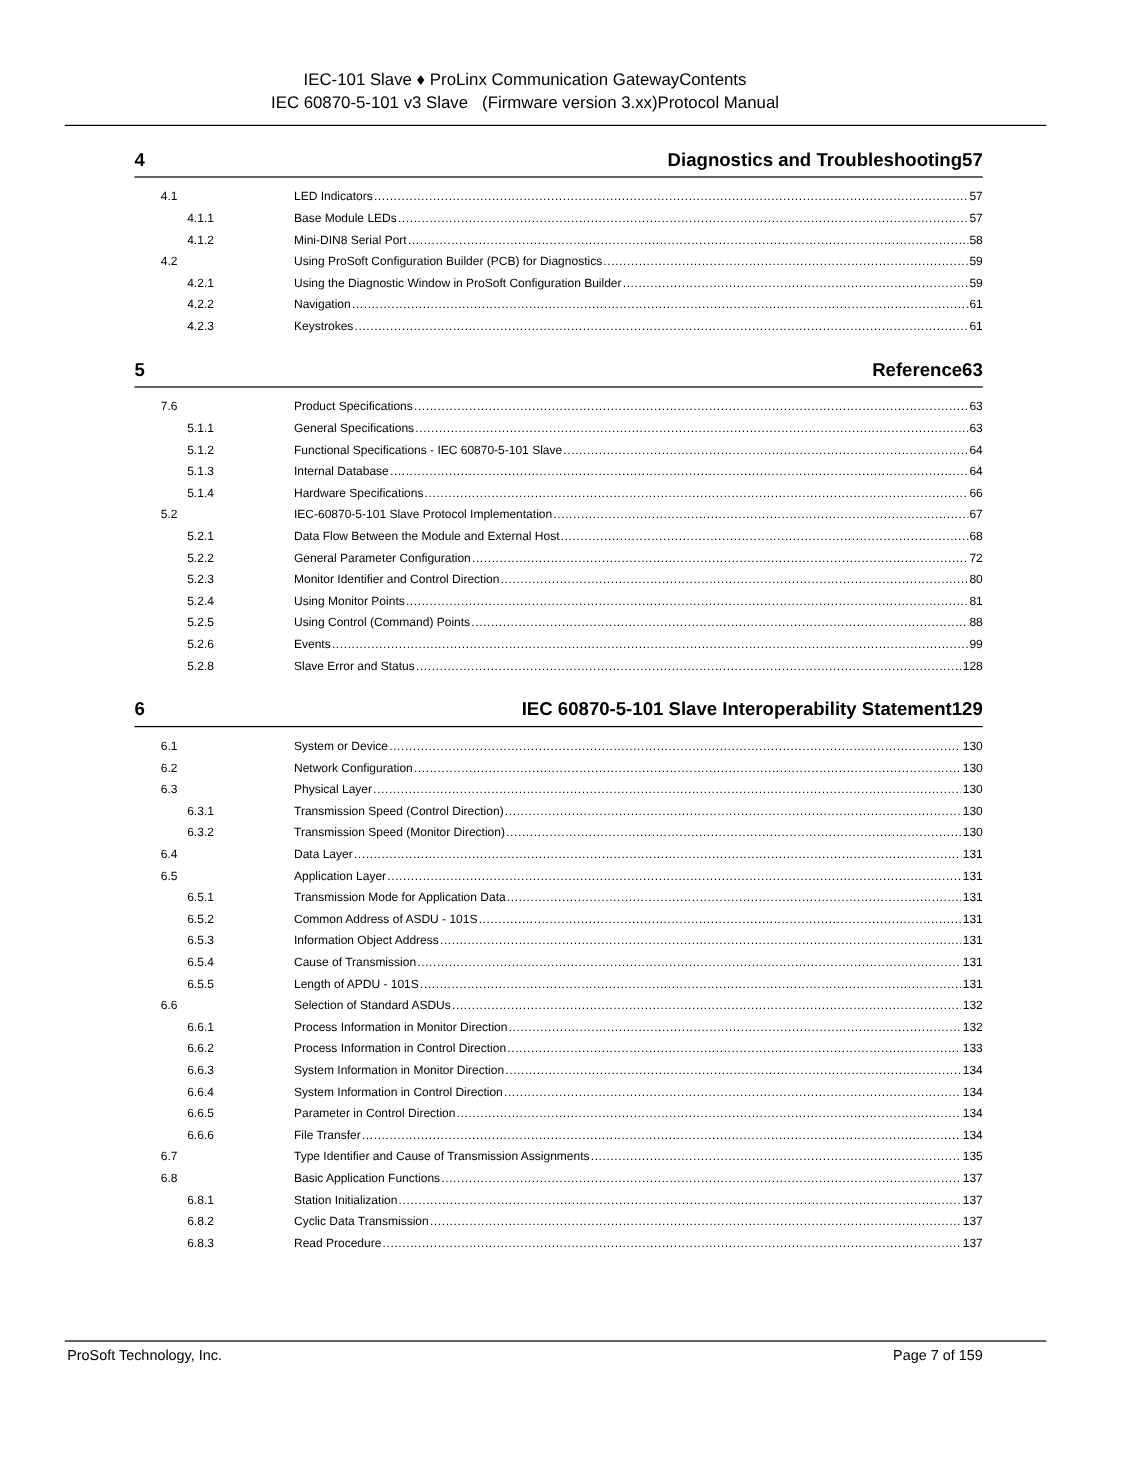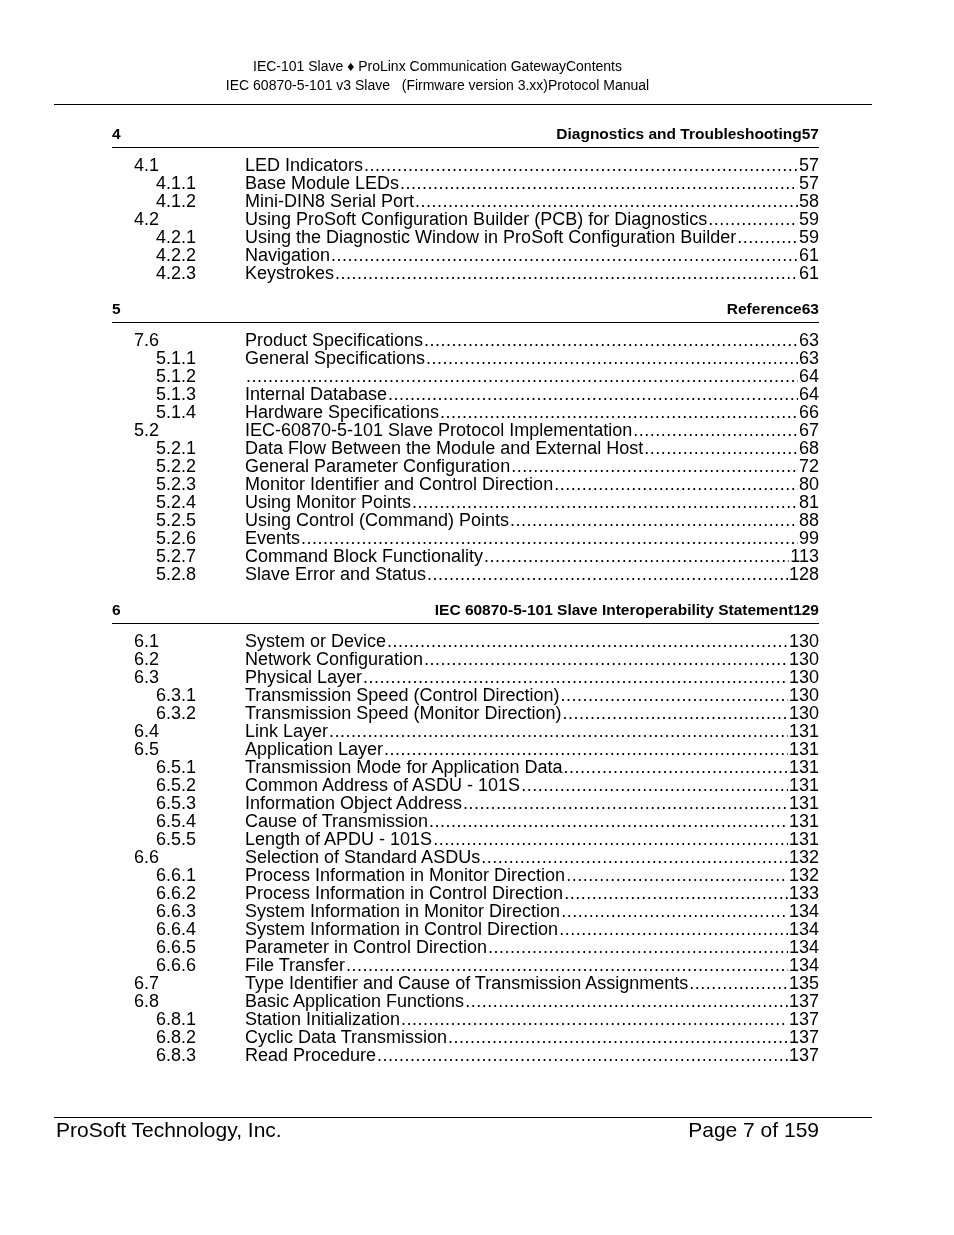--- a/index.html
+++ b/index.html
@@ -8,32 +8,32 @@
   .hdr { position: absolute; top: 57px; left: 56px; width: 763px; font-size: 14px; line-height: 19px; }
   .hdr .row { display: flex; justify-content: center; }
   .hdr-rule { position: absolute; top: 104px; left: 54px; width: 818px; height: 0; border-top: 1.5px solid #000; }
 
   .toc { position: absolute; top: 125px; left: 112px; width: 707px; }
   .chap { display: flex; align-items: baseline; font-weight: bold; font-size: 15.5px;
           height: 22px; border-bottom: 1.2px solid #000; margin-bottom: 8px; }
   .chap .num { width: 44px; }
   .chap .title { flex: 1; text-align: right; }
   .chap .pg { text-align: right; }
-  .entry { display: flex; align-items: baseline; font-size: 18px; height: 18px; line-height: 18px; justify-content: flex-end; }
+  .entry { display: flex; align-items: baseline; font-size: 10px; height: 18px; line-height: 18px; justify-content: flex-end; }
   .entry .num { width: 133px; box-sizing: border-box; }
   .entry.l2 .num { padding-left: 22px; }
   .entry.l3 .num { padding-left: 44px; }
   .entry .title { white-space: nowrap; }
   .entry .dots { flex: 1; overflow: hidden; white-space: nowrap; margin: 0 1px; letter-spacing: 0.5px; }
   .entry .dots::after { content: "................................................................................................................................................................................................"; }
   .entry .pg { text-align: right; white-space: nowrap; }
   .chap-gap { height: 18px; }
 
   .ftr-rule { position: absolute; top: 1117px; left: 54px; width: 818px; height: 0; border-top: 1.5px solid #000; }
-  .ftr { position: absolute; top: 1120px; left: 56px; width: 763px; font-size: 21px; line-height: 19px; }
+  .ftr { position: absolute; top: 1120px; left: 56px; width: 763px; font-size: 12px; line-height: 19px; }
   .ftr .row { display: flex; justify-content: space-between; }
 </style>
 </head>
 <body>
 
 <div class="hdr">
   <div class="row">
     <span>IEC-101 Slave ♦ ProLinx Communication Gateway</span>
     <span>Contents</span>
   </div>
@@ -105,20 +105,21 @@
       <span class="pg">63</span>
     </div>
     <div class="entry l3">
       <span class="num">5.1.1</span>
       <span class="title">General Specifications </span>
       <span class="dots"></span>
       <span class="pg">63</span>
     </div>
     <div class="entry l3">
       <span class="num">5.1.2</span>
+      <span class="title">Functional Specifications - IEC 60870-5-101 Slave</span>
       <span class="dots"></span>
       <span class="pg">64</span>
     </div>
     <div class="entry l3">
       <span class="num">5.1.3</span>
       <span class="title">Internal Database </span>
       <span class="dots"></span>
       <span class="pg">64</span>
     </div>
     <div class="entry l3">
@@ -161,26 +162,20 @@
       <span class="num">5.2.5</span>
       <span class="title">Using Control (Command) Points </span>
       <span class="dots"></span>
       <span class="pg">88</span>
     </div>
     <div class="entry l3">
       <span class="num">5.2.6</span>
       <span class="title">Events</span>
       <span class="dots"></span>
       <span class="pg">99</span>
-    </div>
-    <div class="entry l3">
-      <span class="num">5.2.7</span>
-      <span class="title">Command Block Functionality</span>
-      <span class="dots"></span>
-      <span class="pg">113</span>
     </div>
     <div class="entry l3">
       <span class="num">5.2.8</span>
       <span class="title">Slave Error and Status </span>
       <span class="dots"></span>
       <span class="pg">128</span>
     </div>
     <div class="chap-gap"></div>
     <div class="chap">
       <span class="num">6</span>
@@ -212,21 +207,21 @@
       <span class="pg">130</span>
     </div>
     <div class="entry l3">
       <span class="num">6.3.2</span>
       <span class="title">Transmission Speed (Monitor Direction)</span>
       <span class="dots"></span>
       <span class="pg">130</span>
     </div>
     <div class="entry l2">
       <span class="num">6.4</span>
-      <span class="title">Link Layer</span>
+      <span class="title">Data Layer</span>
       <span class="dots"></span>
       <span class="pg">131</span>
     </div>
     <div class="entry l2">
       <span class="num">6.5</span>
       <span class="title">Application Layer</span>
       <span class="dots"></span>
       <span class="pg">131</span>
     </div>
     <div class="entry l3">

